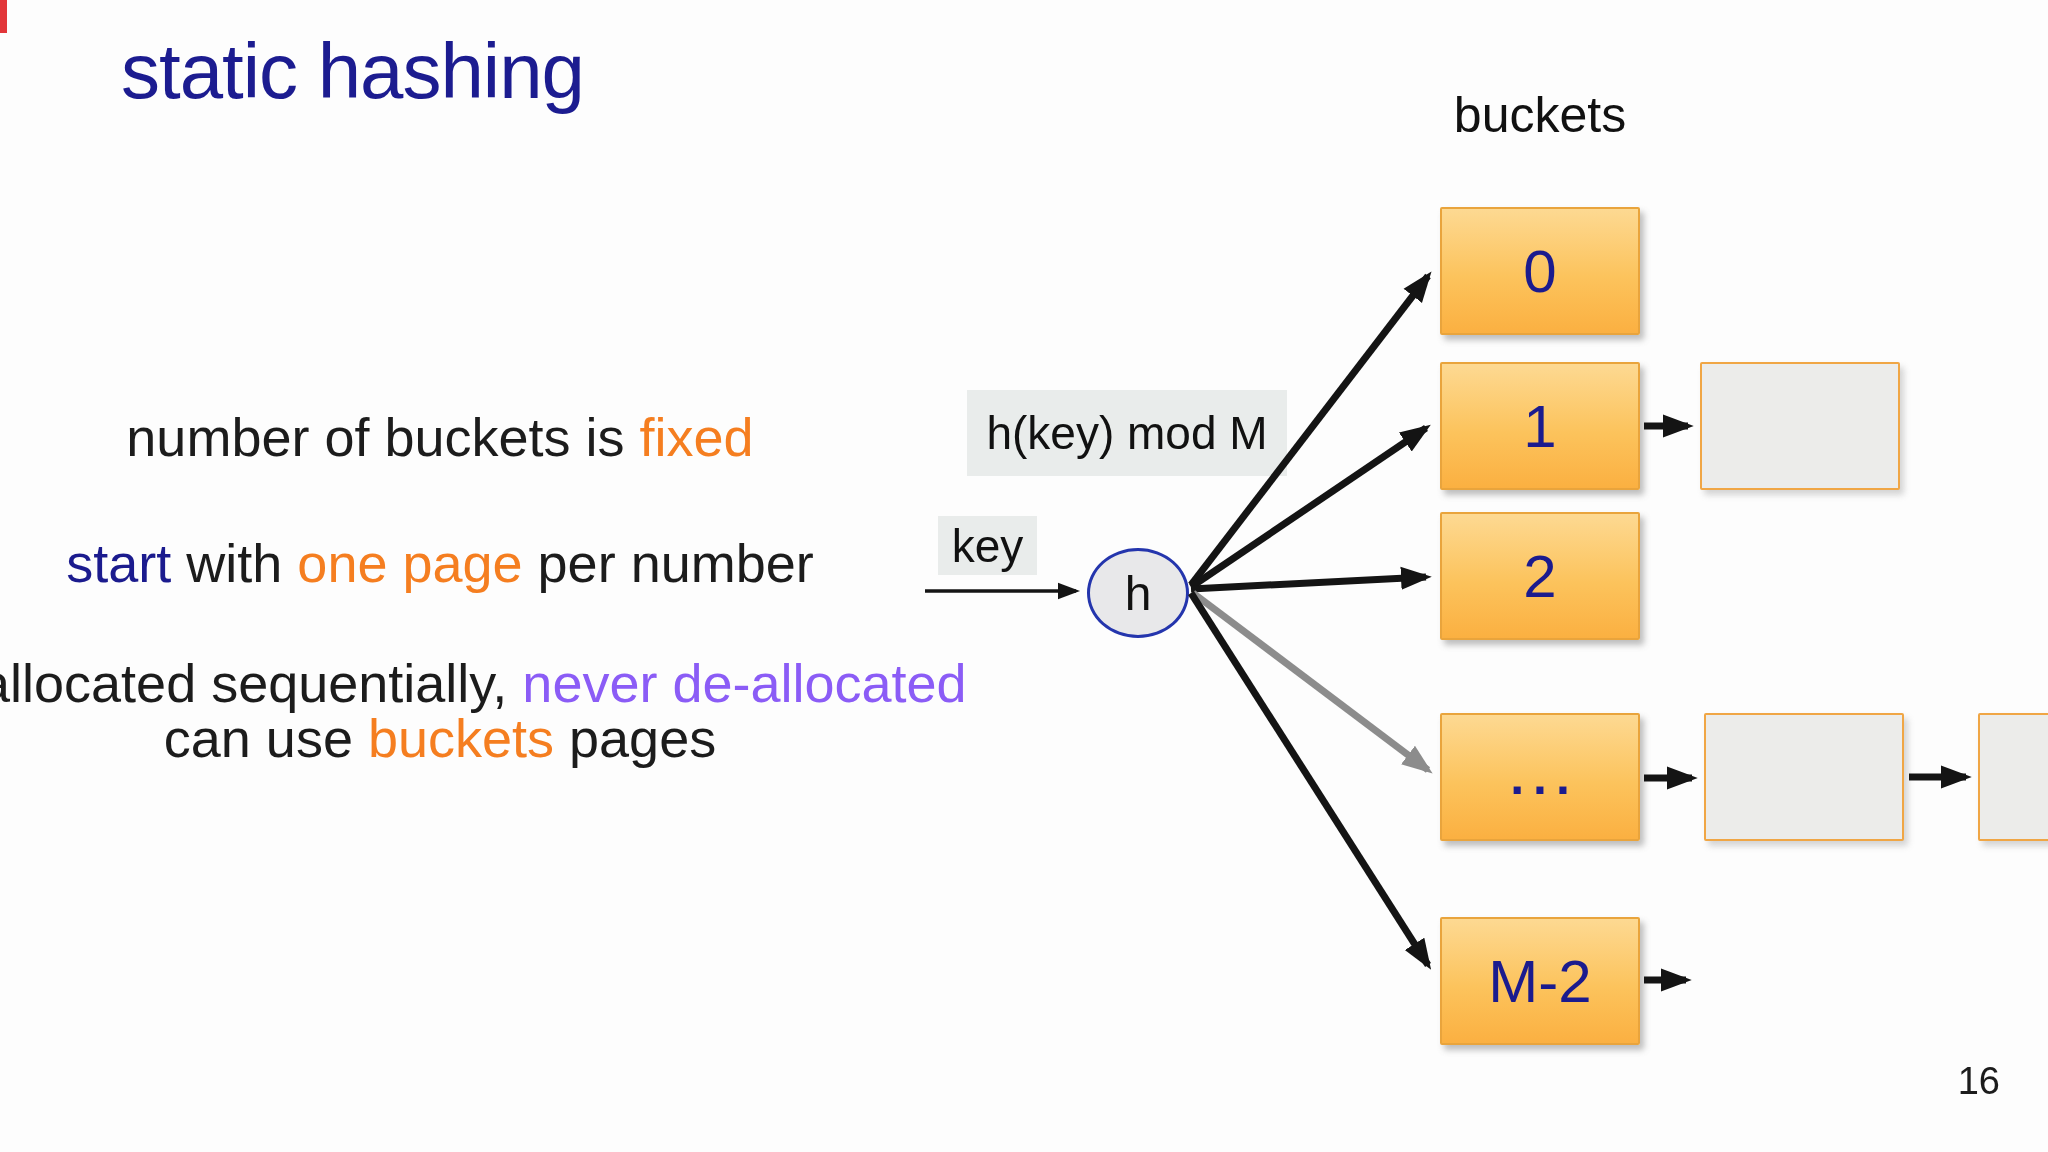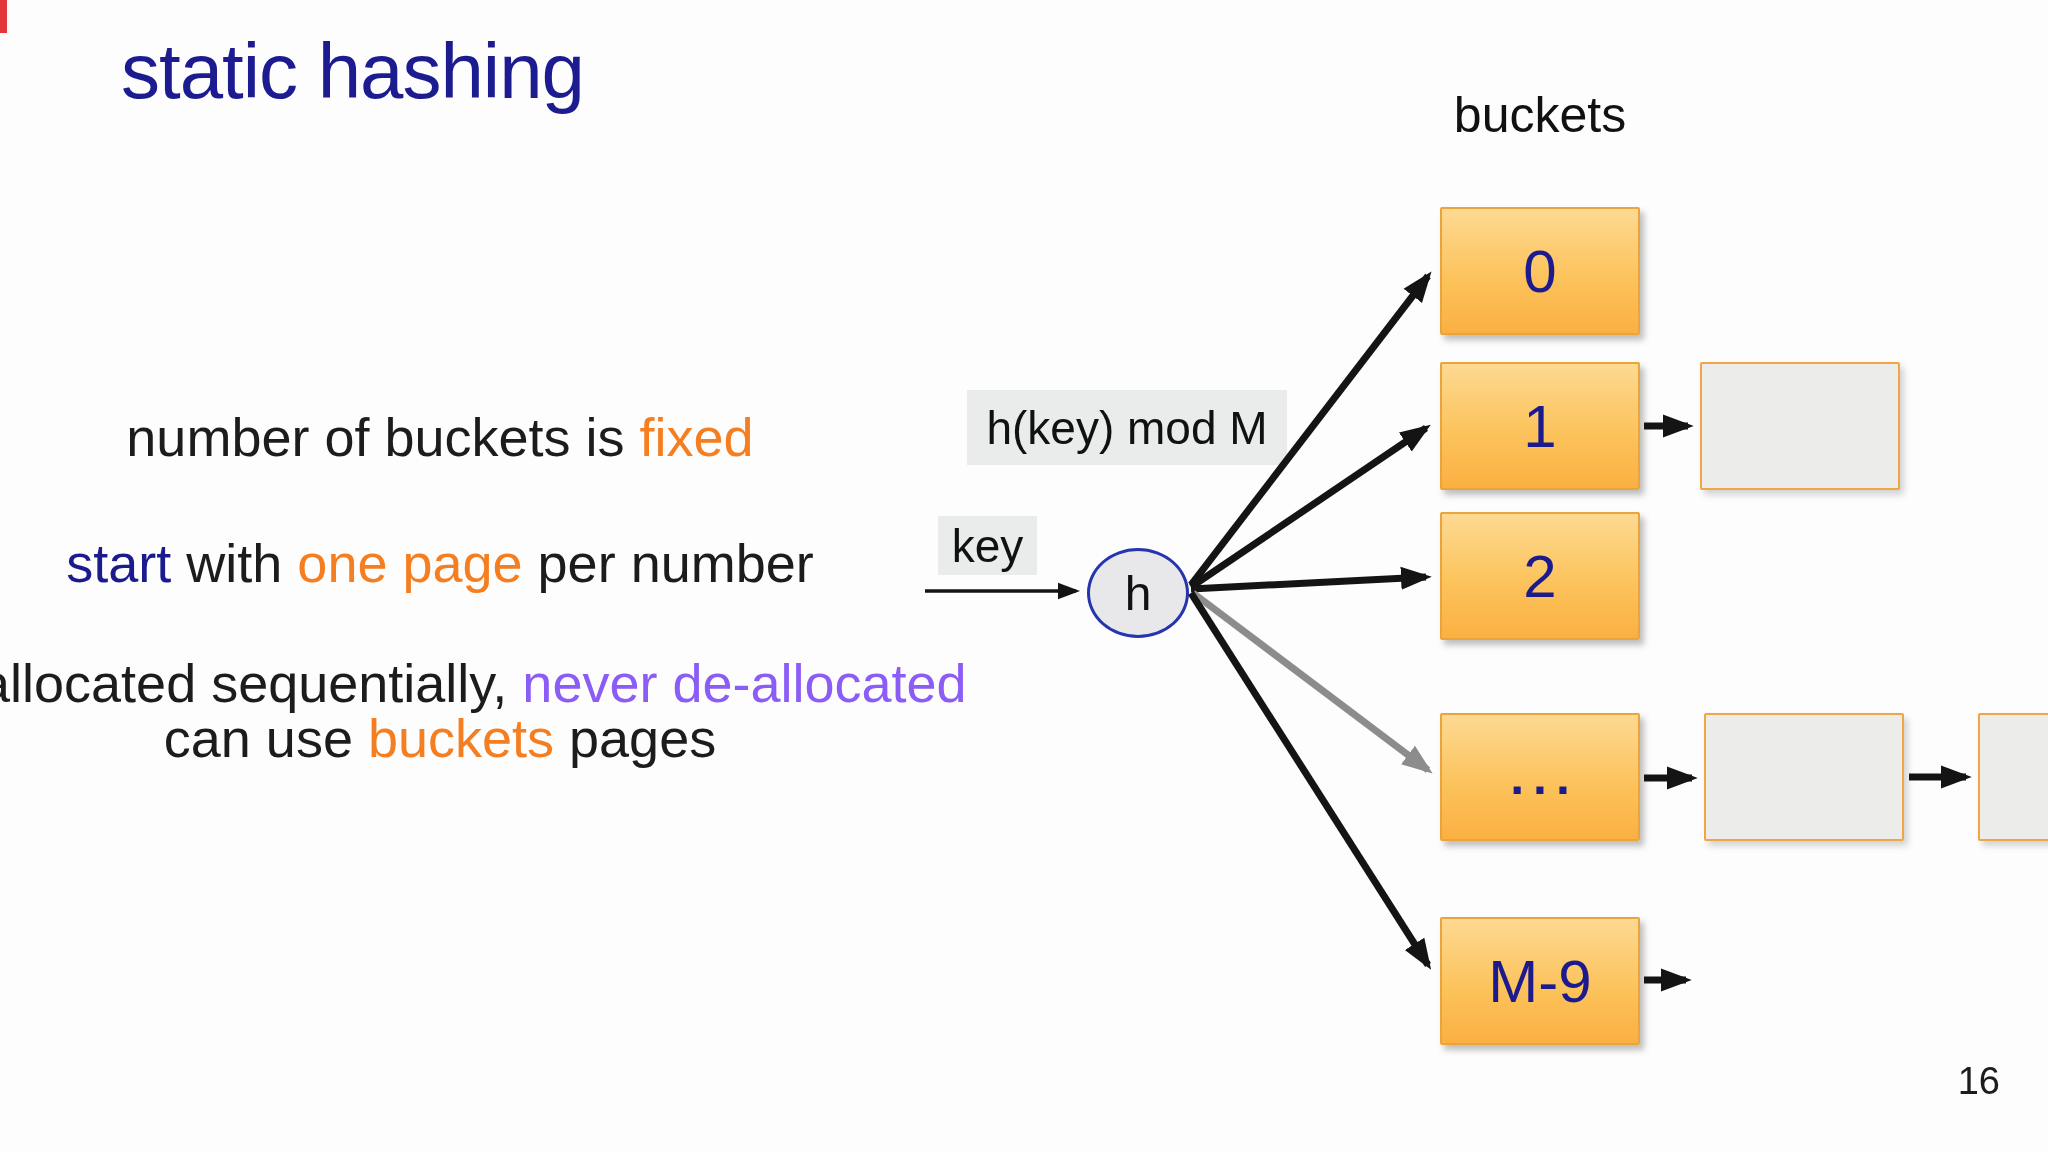--- a/index.html
+++ b/index.html
@@ -18,21 +18,21 @@
   }
   .c-black{color:#1c1c1c;}
   .c-orange{color:#f57e20;}
   .c-navy{color:#1b1b8e;}
   .c-purple{color:#8b5cf6;}
   .buckets-label{
     position:absolute;left:1440px;top:86px;width:200px;text-align:center;
     font-size:50px;color:#111;
   }
   .hash-label{
-    position:absolute;left:967px;top:390px;width:320px;height:75px;
+    position:absolute;left:967px;top:390px;width:320px;height:86px;
     background:#e9eceb;display:flex;align-items:center;justify-content:center;
     font-size:46px;color:#111;white-space:nowrap;
   }
   .key-label{
     position:absolute;left:938px;top:516px;width:99px;height:59px;
     background:#e9eceb;display:flex;align-items:center;justify-content:center;
     font-size:46px;color:#111;
   }
   .hash-node{
     position:absolute;left:1087px;top:548px;width:102px;height:90px;
@@ -82,21 +82,21 @@
   <div class="hash-label">h(key) mod M</div>
 
   <div class="key-label">key</div>
 
   <div class="hash-node">h</div>
 
   <div class="bucket" style="top:207px">0</div>
   <div class="bucket" style="top:362px">1</div>
   <div class="bucket" style="top:512px">2</div>
   <div class="bucket dots" style="top:713px">...</div>
-  <div class="bucket" style="top:917px">M-9</div>
+  <div class="bucket" style="top:917px">M-2</div>
 
   <div class="ovf" style="left:1700px;top:362px"></div>
   <div class="ovf" style="left:1704px;top:713px"></div>
   <div class="ovf" style="left:1978px;top:713px"></div>
 
   <svg class="arrows" width="2048" height="1152" viewBox="0 0 2048 1152">
     <defs>
       <marker id="mB" viewBox="0 0 8 6" refX="6.5" refY="3" markerWidth="4.4" markerHeight="3.5" orient="auto">
         <path d="M0,0 L8,3 L0,6 Z" fill="#141414"></path>
       </marker>

